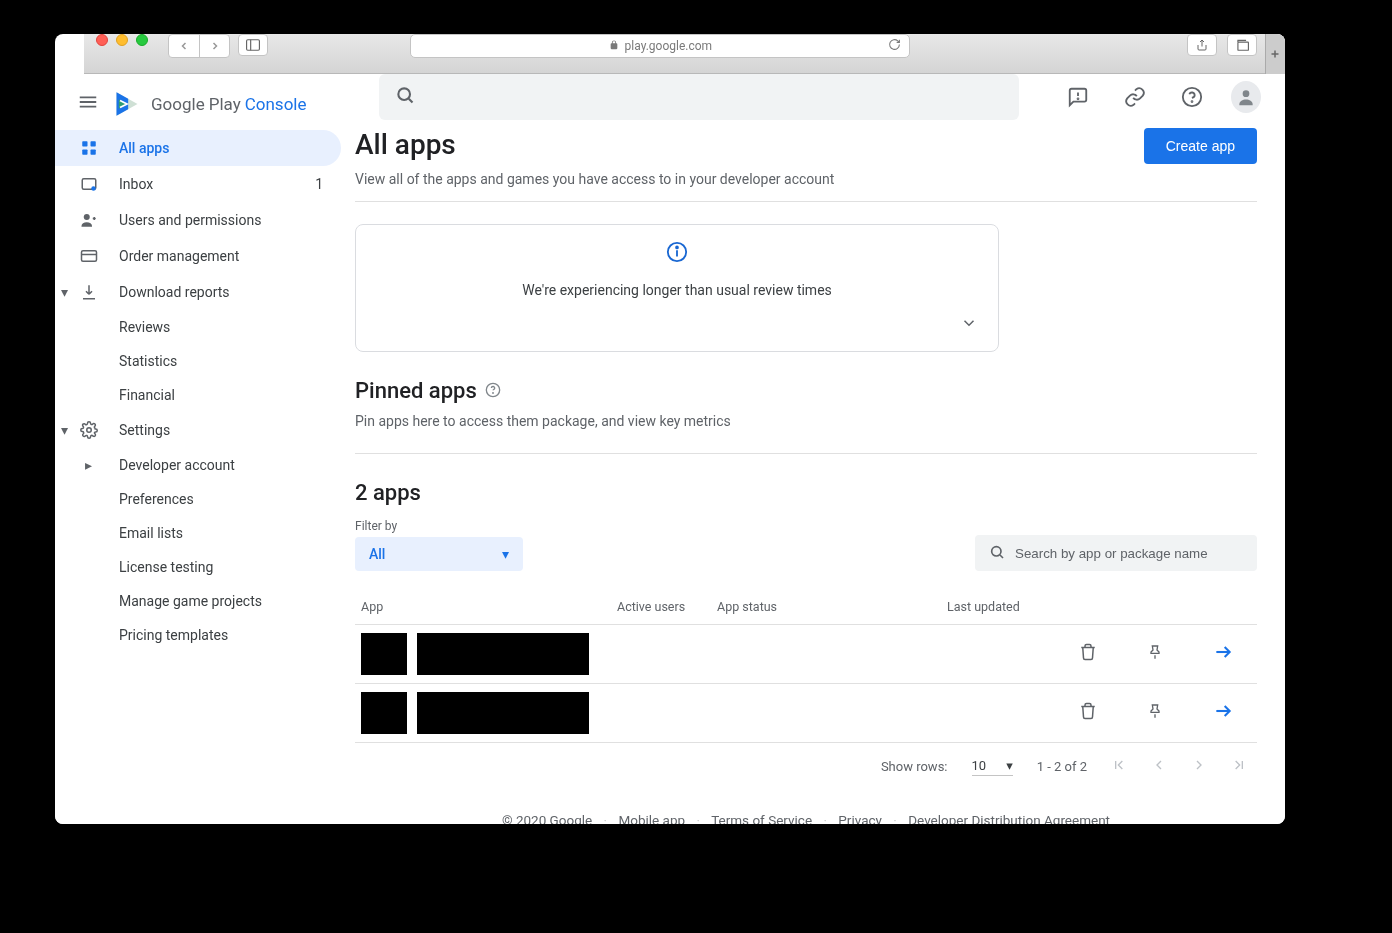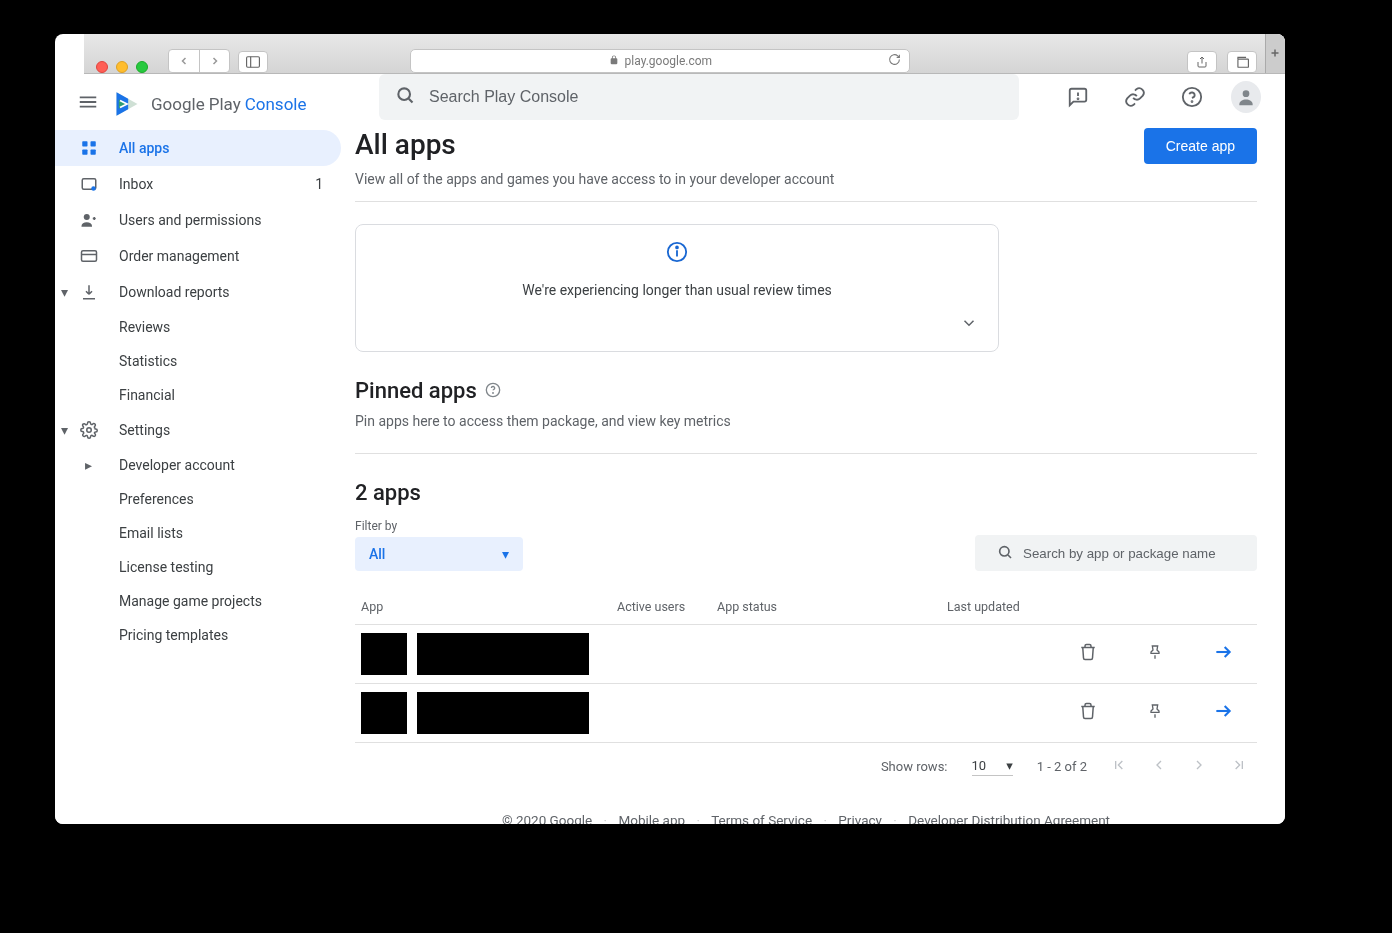--- a/index.html
+++ b/index.html
@@ -21,21 +21,21 @@
     border-radius: 8px;
     overflow: hidden;
     box-shadow: 0 10px 40px rgba(0,0,0,0.5);
     display: flex;
     flex-direction: column;
   }
   .title-bar {
     height: 40px;
     background: linear-gradient(#e8e8e8, #d4d4d4);
     display: flex;
-    align-items: flex-end;
+    align-items: flex-start;
     padding: 0 12px;
     border-bottom: 1px solid #b8b8b8;
     gap: 8px;
     margin-left: 29px;
   }
   .traffic-lights { display: flex; gap: 8px; margin-right: 12px; }
   .tl { width: 12px; height: 12px; border-radius: 50%; }
   .tl-r { background: #ff5f56; border: 0.5px solid #e0443e; }
   .tl-y { background: #ffbd2e; border: 0.5px solid #dea123; }
   .tl-g { background: #27c93f; border: 0.5px solid #1aab29; }
@@ -133,21 +133,21 @@
 
   .filter-row { display:flex; align-items:flex-end; justify-content:space-between; margin-top: 14px; }
   .filter-label { font-size: 12px; color:#5f6368; margin-bottom:4px; }
   .filter-select {
     background: #e8f0fe; color: #1a73e8; font-size:14px; font-weight:500;
     padding: 9px 14px; border-radius: 4px; display: inline-flex; align-items:center; gap: 60px;
     width: 168px; justify-content: space-between; cursor:pointer;
   }
   .table-search {
     background: #f1f3f4; border-radius: 4px; height: 36px;
-    display:flex; align-items:center; gap: 10px; padding: 0 22px; width: 282px;
+    display:flex; align-items:center; gap: 10px; padding: 0 14px; width: 282px;
     color:#5f6368; font-size: 14px;
   }
   .table-search input { border:none; background:transparent; flex:1; outline:none; }
   .table-search input::placeholder { color:#5f6368; }
 
   .table { margin-top: 18px; }
   .thead { display:flex; font-size: 12.5px; color:#5f6368; padding: 10px 6px; border-bottom:1px solid #e0e0e0; }
   .col-app { width: 256px; }
   .col-au { width: 100px; }
   .col-status { width: 230px; }
@@ -344,21 +344,20 @@
         </div>
     </div>
 
     <div class="main">
       <div class="topbar">
         <div class="search-box">
           <span><svg width="20" height="20" viewBox="0 0 24 24" fill="none" stroke="currentColor" stroke-width="2.5">
                 <circle cx="11" cy="11" r="7"></circle>
                 <line x1="21" y1="21" x2="16.5" y2="16.5"></line>
               </svg></span>
-          <input placeholder="Search Play Console" style="">
         </div>
         <div class="topbar-spacer"></div>
         <div class="topbar-icon">
             <svg width="22" height="22" viewBox="0 0 24 24" fill="none" stroke="currentColor" stroke-width="2">
               <path d="M21 15a2 2 0 0 1-2 2H7l-4 4V5a2 2 0 0 1 2-2h14a2 2 0 0 1 2 2z"></path>
               <line x1="12" y1="7" x2="12" y2="11"></line>
               <circle cx="12" cy="14" r="0.5" fill="currentColor"></circle>
             </svg>
           </div>
         <div class="topbar-icon">

